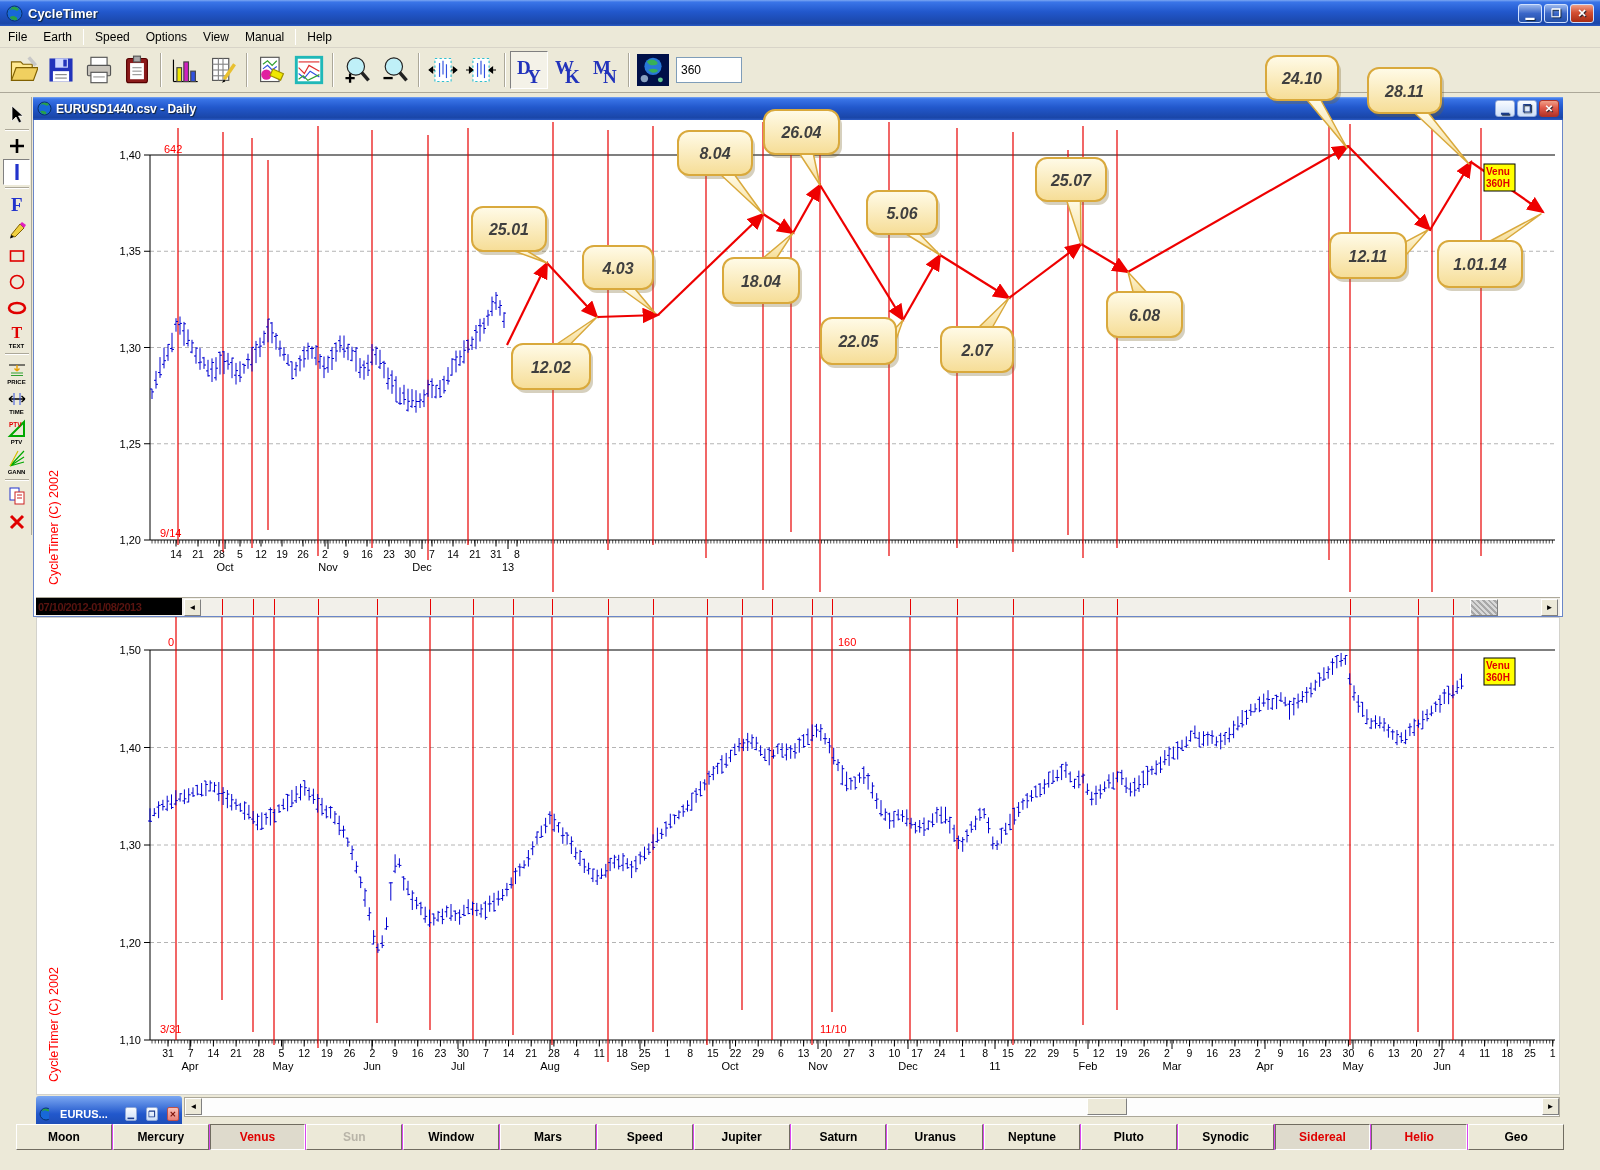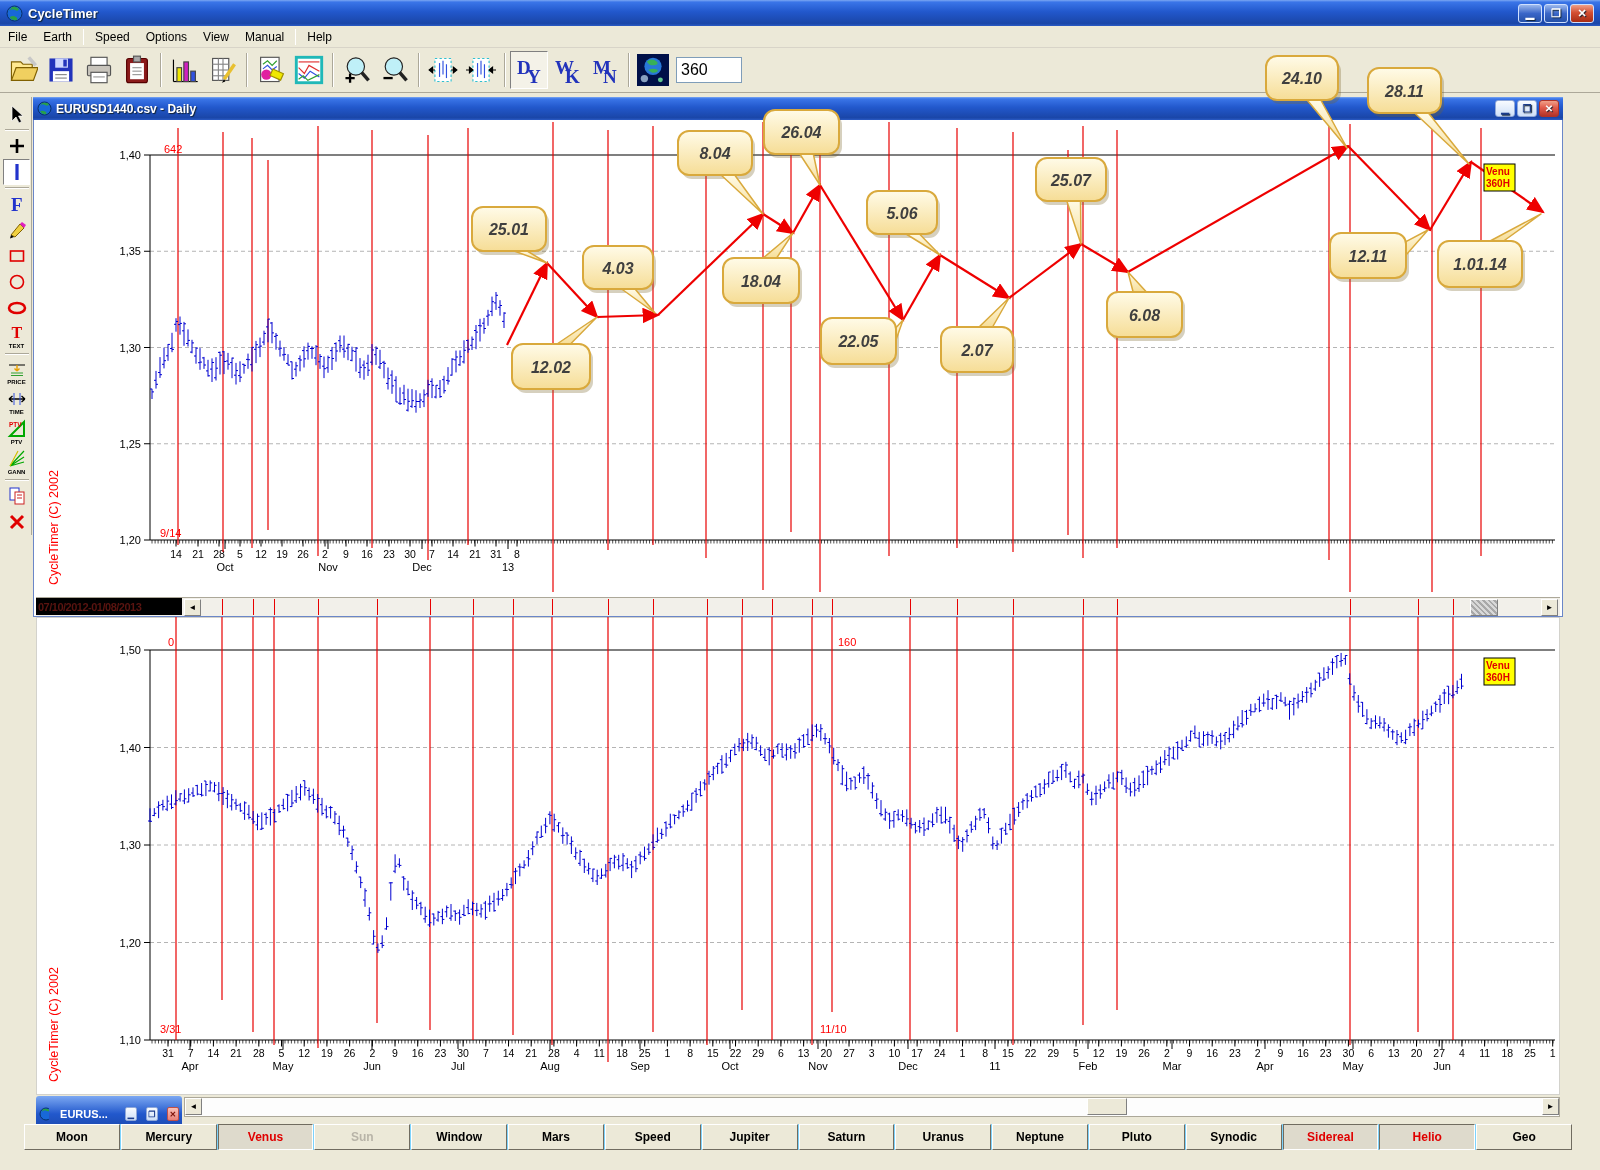--- a/index.html
+++ b/index.html
@@ -21,21 +21,21 @@
   .menu-item { padding:3px 8px; color:#000; }
   .menu-sep { width:1px; height:16px; background:#aaa69a; border-right:1px solid #fff; margin:0 3px; }
 
   
   #main-toolbar { left:0; top:48px; width:1600px; height:45px; background:#ece9d8;
     border-bottom:1px solid #aca899; display:flex; align-items:center; padding-left:4px; }
   .tb-btn { width:38px; height:38px; display:flex; align-items:center; justify-content:center;
     border:1px solid transparent; }
   .tb-btn.pressed { border-color:#808080 #fff #fff #808080; background:#f4f2e8; border-style:solid; border-width:1px; }
   .tb-sep { width:2px; height:34px; border-left:1px solid #aca899; border-right:1px solid #fff; margin:0 4px; }
-  .tb-input { width:66px; height:21px; border:1px solid #7f9db9; font-size:16px; padding:12px 4px; margin-left:4px; }
+  .tb-input { width:66px; height:21px; border:1px solid #7f9db9; font-size:12px; padding:12px 4px; margin-left:4px; }
 
   
   #palette { left:2px; top:97px; width:30px; background:#ece9d8; display:flex; flex-direction:column;
     align-items:center; padding-top:4px; border-right:1px solid #aca899; }
   .pal-btn { width:27px; min-height:26px; display:flex; flex-direction:column; align-items:center;
     justify-content:center; border:1px solid transparent; padding:1px 0; }
   .pal-btn.pressed { background:#fff; border-color:#808080 #fff #fff #808080; border-style:solid; }
   .pal-sep { width:24px; height:2px; border-top:1px solid #aca899; border-bottom:1px solid #fff; margin:2px 0; }
   .pal-label { font-size:6px; font-weight:bold; color:#000; line-height:6px; }
 
@@ -67,21 +67,21 @@
   
   #min-window { left:36px; top:1096px; width:146px; height:36px;
     background:linear-gradient(180deg,#7ca8f2,#2258cc 50%,#1a46a8); border-radius:3px 3px 0 0;
     display:flex; align-items:center; color:#fff; font-size:11px; font-weight:bold; padding:0 3px;gap:8px; }
   .winbtn-xs { width:16px; height:14px; margin-left:1px; border:1px solid #90a8d8; border-radius:2px;
     font-size:8px; font-weight:bold; color:#1b3c8c; display:flex; align-items:center; justify-content:center;
     background:linear-gradient(#f8fbff,#cfe0f8); }
   .winbtn-xs.close { background:linear-gradient(#f8c0b8,#e88078); color:#7a1008; border-color:#c05048; }
 
   
-  #planet-bar { left:24px; top:1124px; width:1548px; height:26px; display:flex; background:#7dd3fc; gap:1px; }
+  #planet-bar { left:16px; top:1124px; width:1548px; height:26px; display:flex; background:#d946ef; gap:1px; }
   .planet-btn { flex:1; background:#ece9d8; border:1px solid; border-color:#fff #706c60 #706c60 #fff;
     font-size:12px; font-weight:bold; display:flex; align-items:center; justify-content:center; color:#000; }
   .planet-btn.pressed { border-color:#706c60 #fff #fff #706c60; background:#dedacc;text-align:center; }
   .planet-btn.accent { color:#e00000; }
   .planet-btn.disabled { color:#b8b4a8; }
 </style>
 </head>
 <body>
 
 <div class="abs" id="main-titlebar">

